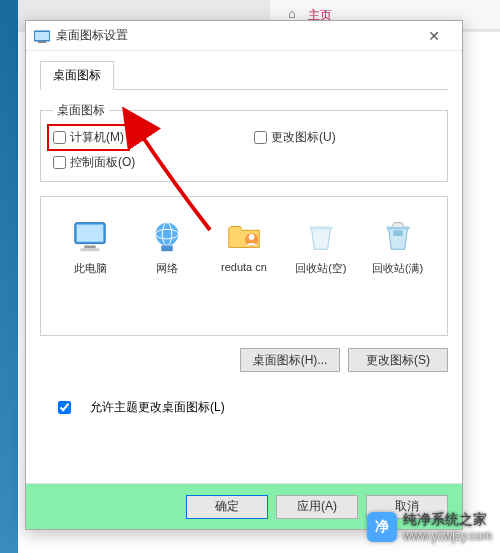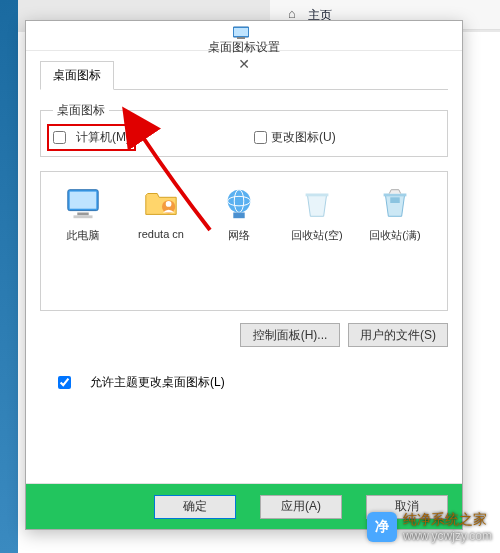--- a/index.html
+++ b/index.html
@@ -34,37 +34,36 @@
   .home-icon {
     position: absolute;
     top: 6px; left: 288px;
     font-size: 13px;
     color: #555;
   }
   .home-label {
     position: absolute;
     top: 7px; left: 308px;
     font-size: 12px;
-    color: #0f172a;
+    color: #be185d;
   }
   .dialog {
     position: absolute;
     top: 20px; left: 25px;
     width: 438px; height: 510px;
     background: #fff;
     border: 1px solid #aaa;
     box-shadow: 0 4px 16px rgba(0,0,0,0.25);
   }
   .titlebar {
     height: 30px;
     display: flex;
     align-items: center;
     padding: 4px 8px;
     border-bottom: 1px solid #e8e8e8;
-    flex-direction: column;
   }
   .title-icon {
     width: 16px; height: 16px;
     display: inline-flex;
     align-items: center; justify-content: center;
     margin-right: 6px;
   }
   .title-icon svg { width: 16px; height: 14px; }
   .title-text { flex: 1; color: #333; font-size: 12px; }
   .close-btn {
@@ -103,28 +102,28 @@
   .chk {
     display: flex; align-items: center; gap: 4px;
     color: #333;
   }
   .chk input { width: 13px; height: 13px; margin: 0; }
   .red-box {
     border: 2px solid #e00000;
     padding: 3px 4px;
     display: inline-flex;
     align-items: center;
-    gap: 10px;
+    gap: 4px;
     margin: -5px -6px;
   }
   .icons-box {
     margin-top: 14px;
     border: 1px solid #d0d0d0;
     height: 140px;
-    padding: 12px;
+    padding: 20px;
     display: flex;
     gap: 18px;
   }
   .ico-item {
     display: flex; flex-direction: column; align-items: center;
     font-size: 11px; color: #333;
     cursor: pointer;
     width: 60px;
   }
   .ico-item .ico { width: 38px; height: 38px; margin-bottom: 6px; }
@@ -149,25 +148,25 @@
   .theme-chk {
     margin-top: 26px;
     display: flex; align-items: center; gap: 16px;
     padding-left: 14px;
   }
   .footer {
     position: absolute;
     bottom: 0; left: 0; right: 0;
     height: 46px;
     border-top: 1px solid #e0e0e0;
-    background: #22c55e;
+    background: #86efac;
     display: flex;
     align-items: center;
     justify-content: flex-end;
-    gap: 24px;
+    gap: 8px;
     padding-right: 14px;
   }
   .footer .btn { min-width: 82px; }
   .arrow-svg {
     position: absolute;
     top: 95px; left: 65px;
     width: 160px; height: 140px;
     pointer-events: none;
     z-index: 50;
   }
@@ -180,21 +179,21 @@
   .wm-logo {
     width: 30px; height: 30px;
     border-radius: 6px;
     background: #4aa8ff;
     display: flex; align-items: center; justify-content: center;
     box-shadow: 0 0 4px rgba(0,0,0,0.3);
     color: #fff;
     font-size: 14px;
     font-weight: bold;
   }
-  .wm-text { color: #a16207; text-shadow: 0 0 3px #000; font-size: 14px; }
+  .wm-text { color: #404040; text-shadow: 0 0 3px #000; font-size: 14px; }
   .wm-url { color: #ddd; text-shadow: 0 0 3px #000; font-size: 12px; }
 </style>
 </head>
 <body>
 
 <div class="bg-window"></div>
 <div class="bg-white"></div>
 <div class="ribbon-bg"></div>
 <span class="home-icon">⌂</span>
 <span class="home-label">主页</span>
@@ -223,72 +222,76 @@
         <label class="chk">
           <span class="red-box">
             <input type="checkbox" style="">
             <span>计算机(M)</span>
           </span>
         </label>
         <label class="chk">
           <input type="checkbox" style="">
           <span>更改图标(U)</span>
         </label>
+        <label class="chk">
+          <input type="checkbox" style="">
+          <span>控制面板(O)</span>
+        </label>
       </div>
     </fieldset>
 
     <div class="icons-box">
       <div class="ico-item">
         <svg class="ico" viewBox="0 0 40 40">
           <rect x="4" y="6" width="32" height="22" rx="2" fill="#3a9ae8" stroke="#2a70b0"></rect>
           <rect x="6" y="8" width="28" height="18" fill="#bfe4ff"></rect>
           <rect x="14" y="30" width="12" height="3" fill="#999"></rect>
           <rect x="10" y="33" width="20" height="3" fill="#ccc"></rect>
         </svg>
         <span>此电脑</span>
       </div>
       <div class="ico-item">
         <svg class="ico" viewBox="0 0 40 40">
+          <circle cx="20" cy="18" r="12" fill="#5ab0f0"></circle>
+          <ellipse cx="20" cy="18" rx="12" ry="5" fill="none" stroke="#fff" stroke-width="1"></ellipse>
+          <ellipse cx="20" cy="18" rx="5" ry="12" fill="none" stroke="#fff" stroke-width="1"></ellipse>
+          <rect x="14" y="30" width="12" height="6" fill="#4a90d0"></rect>
+        </svg>
+        <span>网络</span>
+      </div>
+      <div class="ico-item">
+        <svg class="ico" viewBox="0 0 40 40">
           <path d="M4 12 L4 32 L36 32 L36 14 L18 14 L16 10 L6 10 Z" fill="#ffd56b" stroke="#d4a020"></path>
           <circle cx="28" cy="24" r="7" fill="#f49b3f"></circle>
           <circle cx="28" cy="21" r="3" fill="#fff"></circle>
           <path d="M22 30 Q28 24 34 30" fill="#fff"></path>
         </svg>
         <span>reduta cn</span>
       </div>
       <div class="ico-item">
         <svg class="ico" viewBox="0 0 40 40">
-          <circle cx="20" cy="18" r="12" fill="#5ab0f0"></circle>
-          <ellipse cx="20" cy="18" rx="12" ry="5" fill="none" stroke="#fff" stroke-width="1"></ellipse>
-          <ellipse cx="20" cy="18" rx="5" ry="12" fill="none" stroke="#fff" stroke-width="1"></ellipse>
-          <rect x="14" y="30" width="12" height="6" fill="#4a90d0"></rect>
-        </svg>
-        <span>网络</span>
-      </div>
-      <div class="ico-item">
-        <svg class="ico" viewBox="0 0 40 40">
           <path d="M10 12 L30 12 L27 34 L13 34 Z" fill="#e8f4fa" stroke="#a8d0e4"></path>
           <rect x="8" y="10" width="24" height="3" fill="#c8e4f0"></rect>
         </svg>
         <span>回收站(空)</span>
       </div>
       <div class="ico-item">
         <svg class="ico" viewBox="0 0 40 40">
           <path d="M10 12 L30 12 L27 34 L13 34 Z" fill="#cce8f5" stroke="#7bb8da"></path>
           <rect x="8" y="10" width="24" height="3" fill="#a0d0e8"></rect>
           <path d="M14 10 L16 6 L24 6 L26 10" fill="#eee" stroke="#aaa"></path>
           <rect x="15" y="14" width="10" height="6" fill="#8bc4e0"></rect>
         </svg>
         <span>回收站(满)</span>
       </div>
     </div>
 
     <div class="btn-row">
-      <button class="btn">控制面板(H)...</button>
-      <button class="btn">用户的文件(S)</button>
+      <button class="btn">桌面图标(H)...</button>
+      <button class="btn">更改图标(S)</button>
     </div>
 
     <label class="theme-chk">
       <input type="checkbox" checked="" style="">
       <span>允许主题更改桌面图标(L)</span>
     </label>
   </div>
 
   <div class="footer">
     <button class="btn primary">确定</button>

